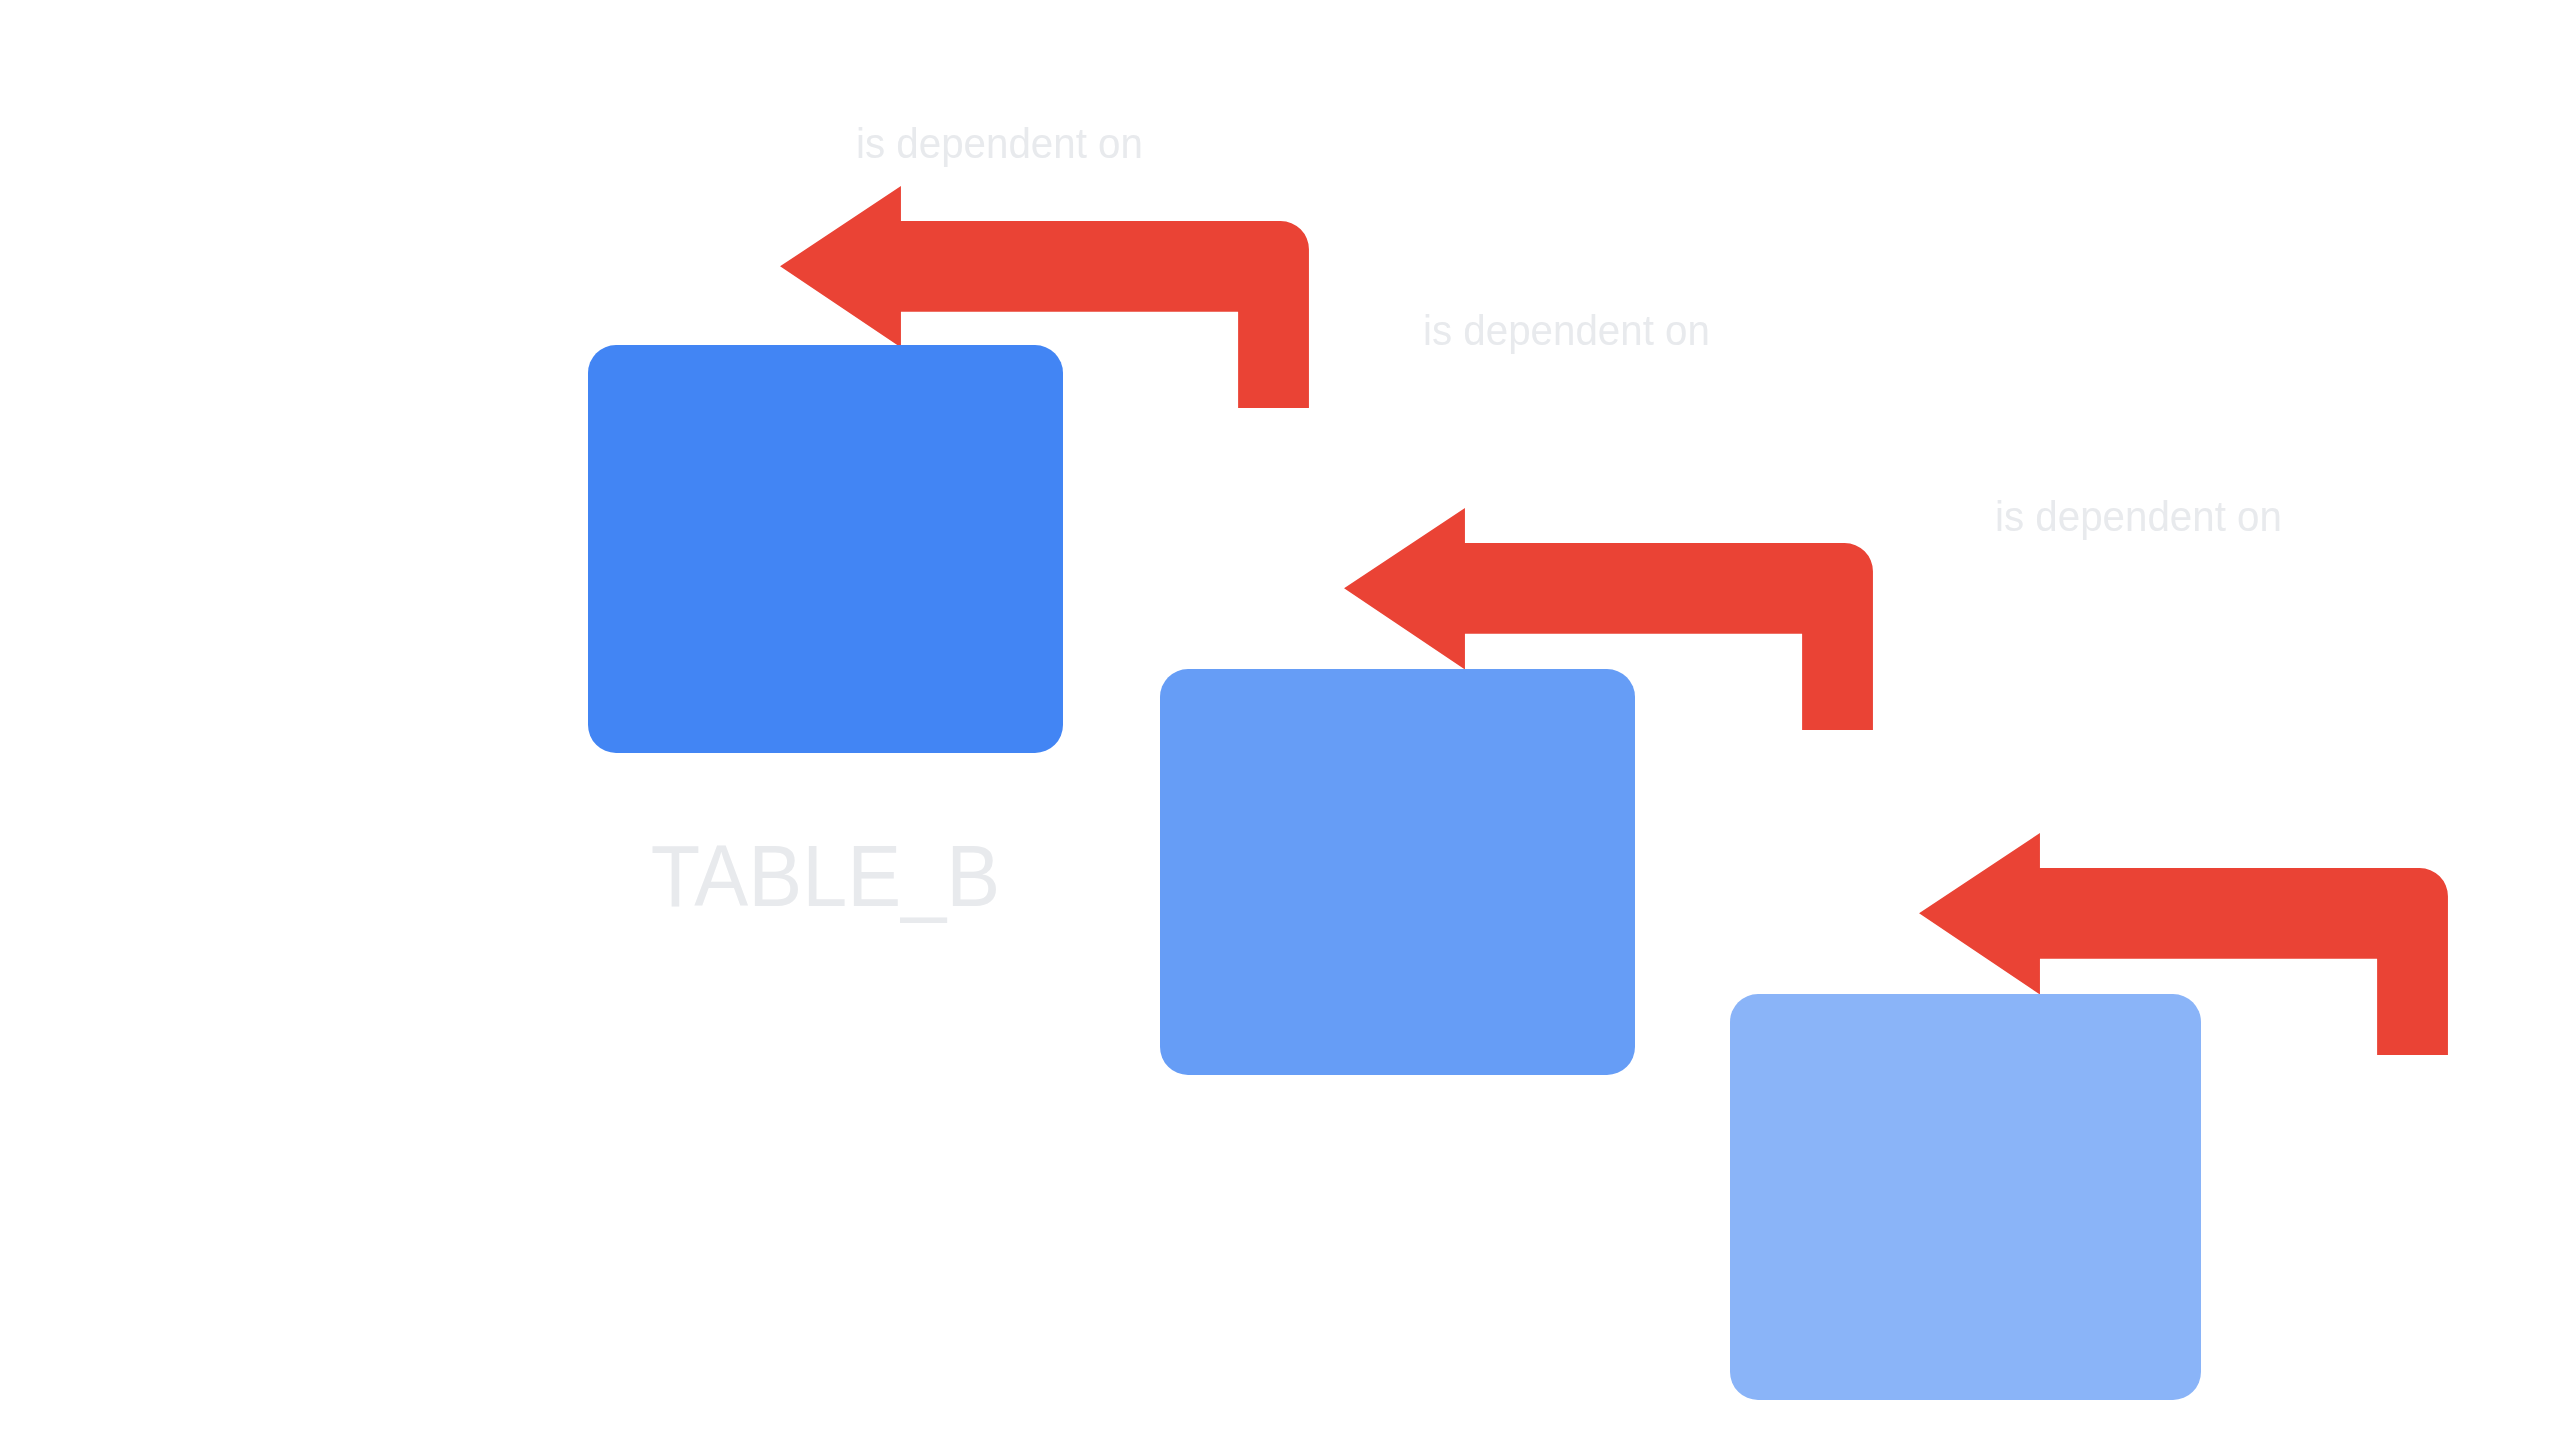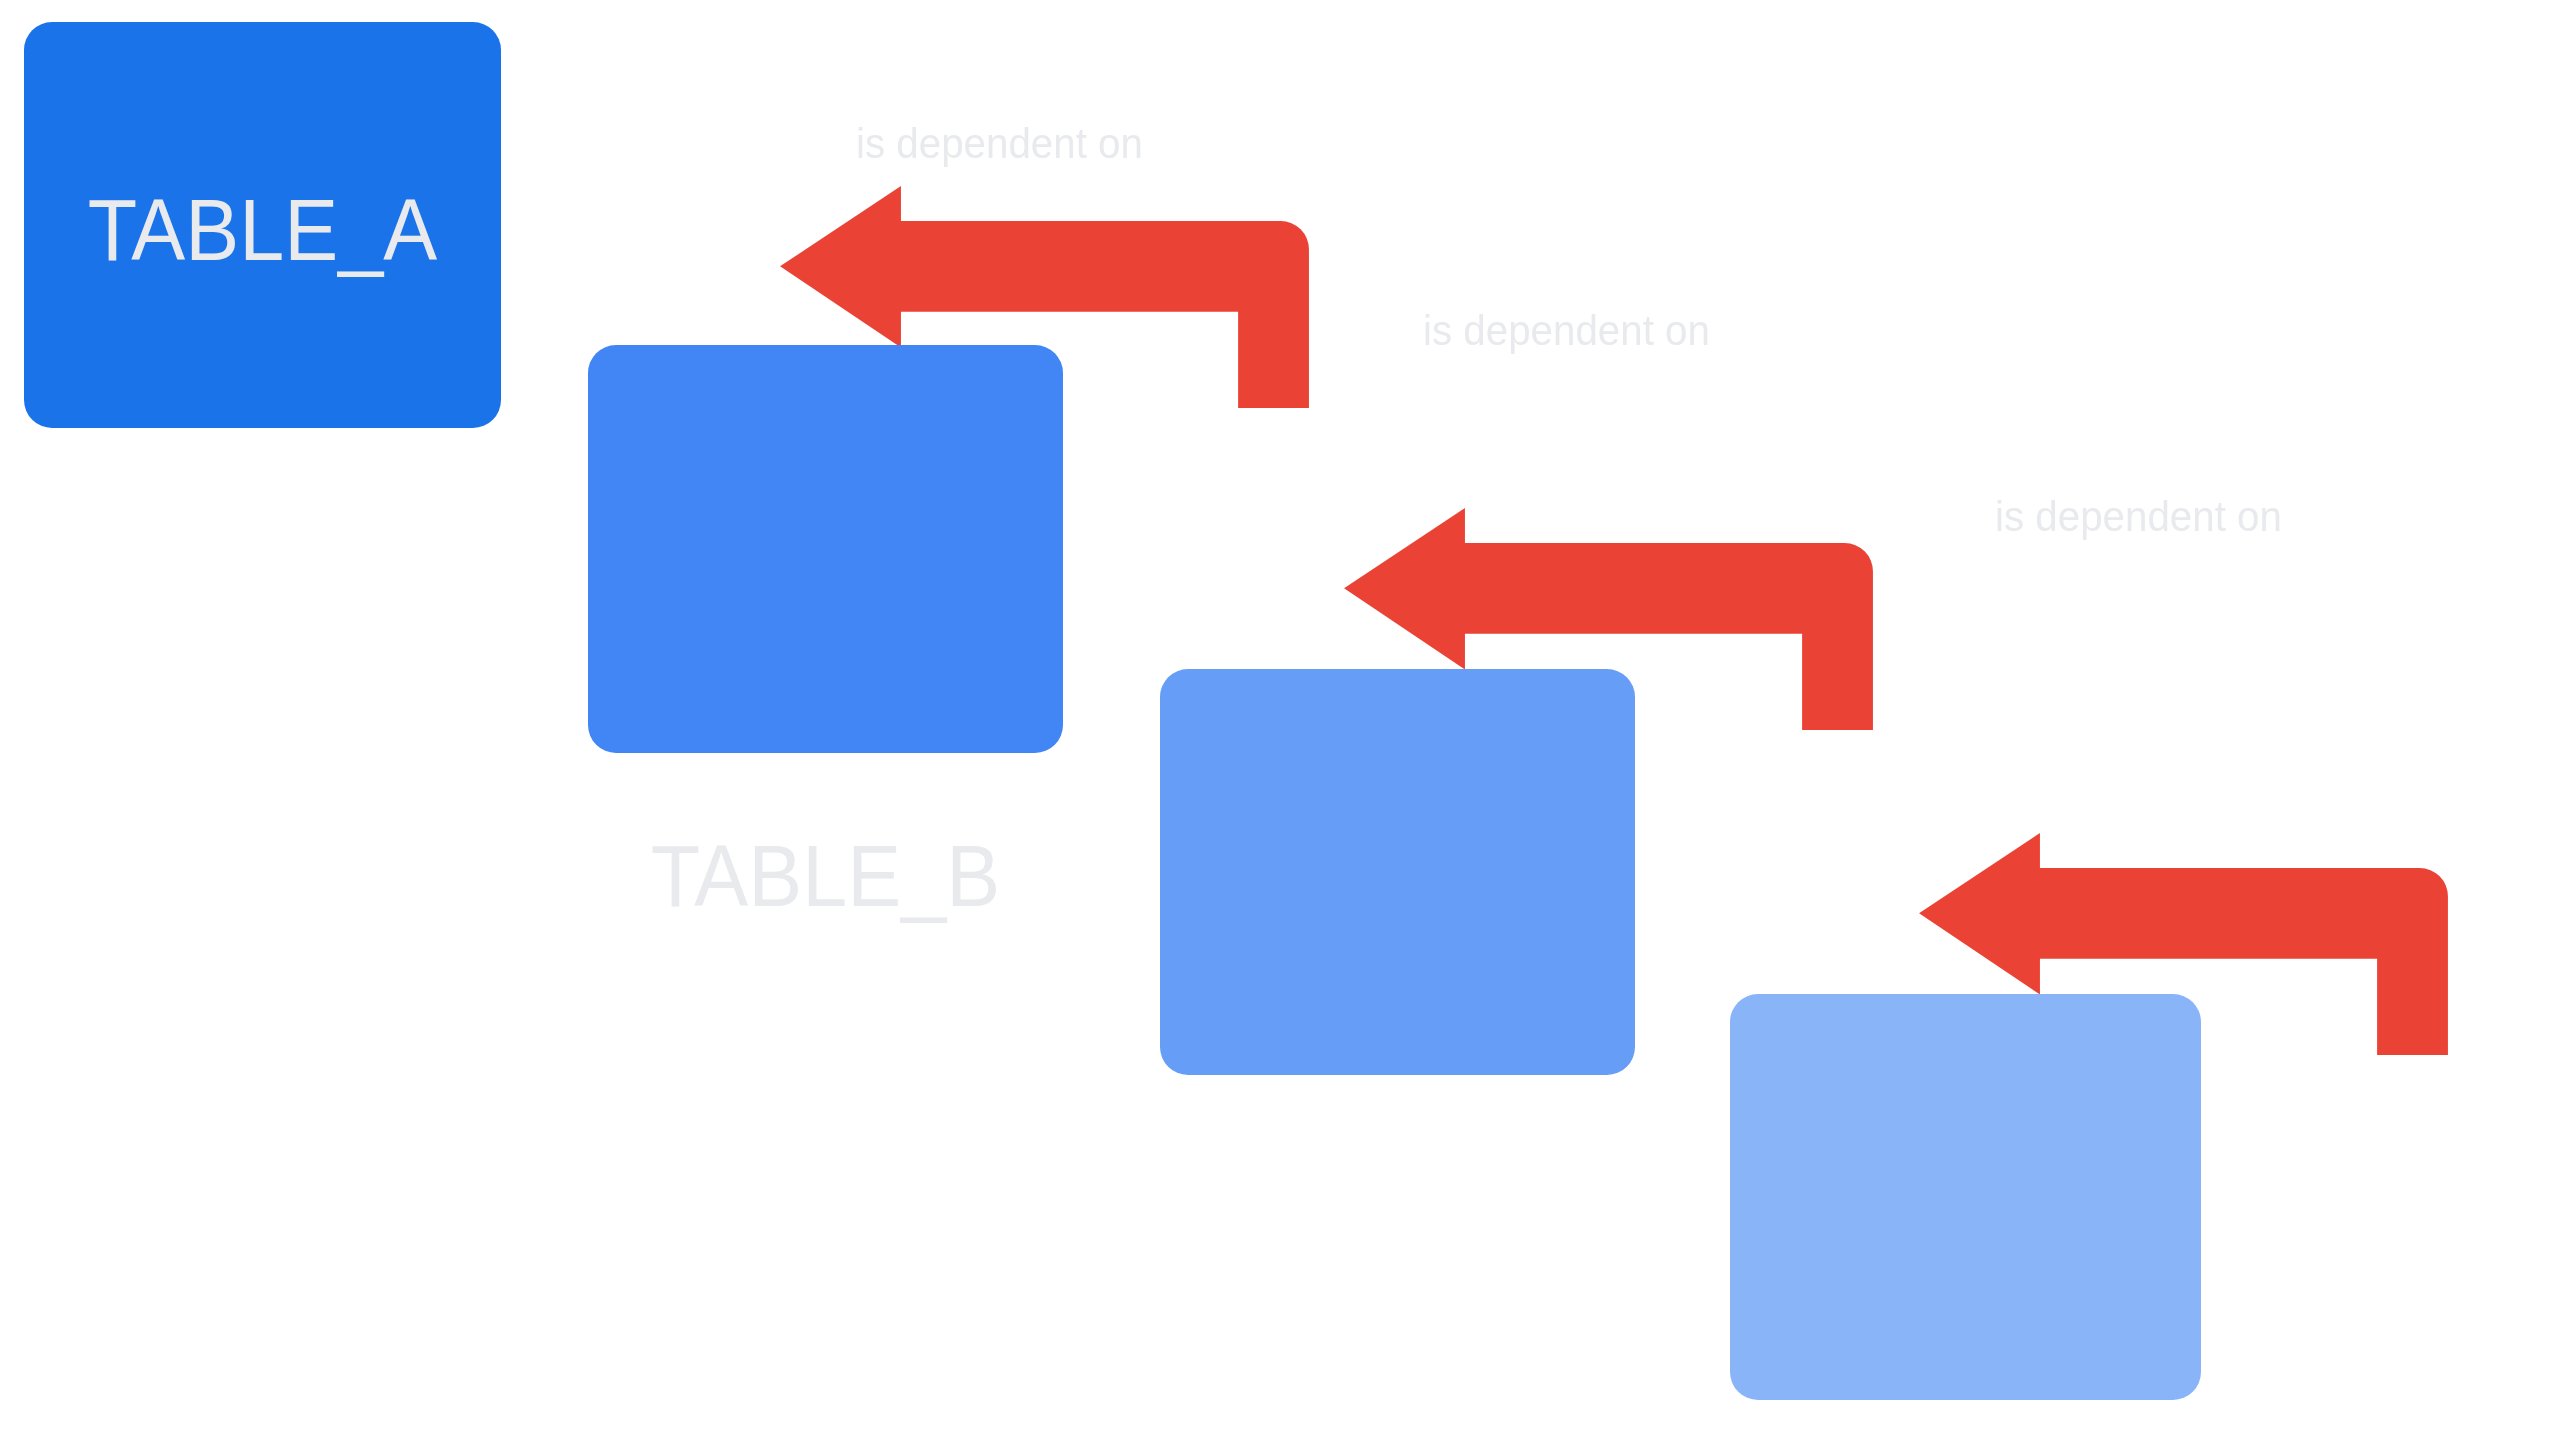--- a/index.html
+++ b/index.html
@@ -72,23 +72,20 @@
 
   #edge-label-ab { left: 856px;  top: 123px; }
   #edge-label-bc { left: 1423px; top: 310px; }
   #edge-label-cd { left: 1995px; top: 496px; }
 </style>
 </head>
 <body>
 
 <div id="stage" style="background: rgb(255, 255, 255);">
 
-  <div class="node" id="node-a" style="background: rgb(26, 115, 232);">
-    <span class="node-label" id="label-a" style="color: rgb(232, 234, 237);">TABLE_A</span>
-  </div>
 
   <div class="edge" id="edge-ab">
     <svg width="529" height="255" viewBox="0 0 560 270" xmlns="http://www.w3.org/2000/svg">
       <path d="M 0 102
                L 128 17
                L 128 54
                L 530 54
                A 30 30 0 0 1 560 84
                L 560 252
                L 485 252

